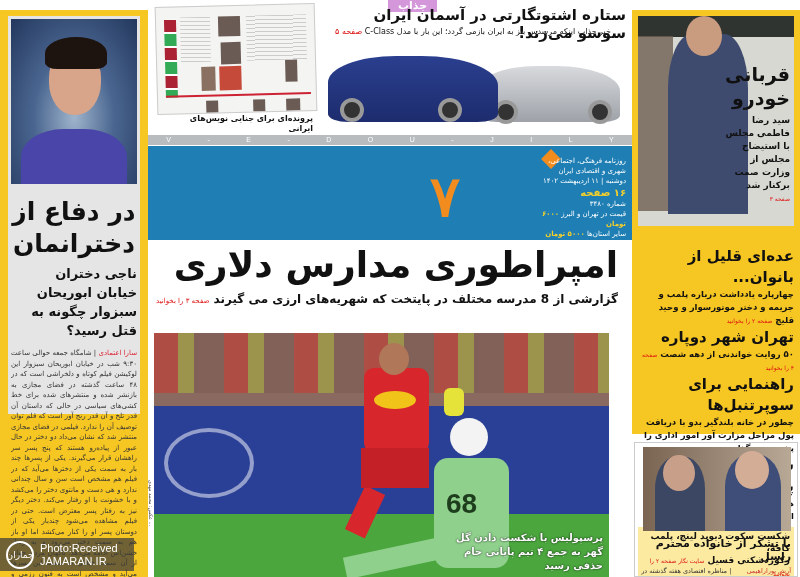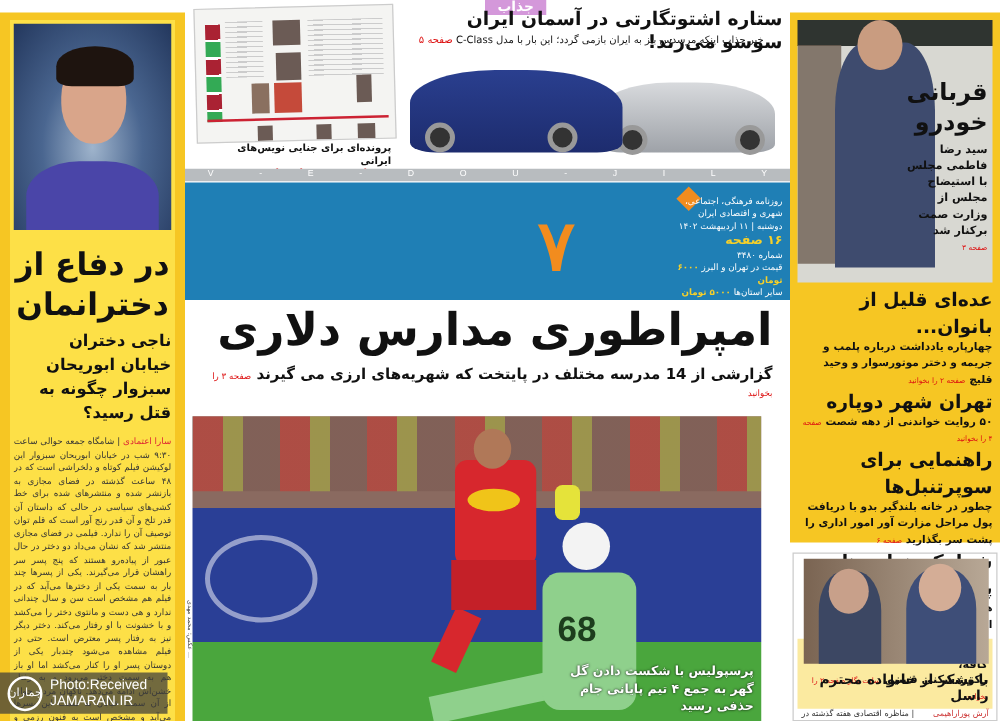--- a/index.html
+++ b/index.html
@@ -1,21 +1,21 @@
 <!DOCTYPE html>
 <html><head>
 <meta charset="utf-8">
 <style>
   * { box-sizing: border-box; margin: 0; padding: 0; }
   body { width: 800px; height: 577px; overflow: hidden; background: #ffffff; font-family: "DejaVu Sans", sans-serif; position: relative; }
   .rtl { direction: rtl; }
 
   
   #left-col { position: absolute; left: 0; top: 10px; width: 148px; height: 567px; background: #f6c623; padding: 6px 8px 0 8px; }
-  #left-inner { background: #fde047; width: 132px; height: 561px; position: relative; padding: 3px; }
+  #left-inner { background: #e5e5e5; width: 132px; height: 398px; position: relative; padding: 3px; }
   #portrait { width: 126px; height: 165px; background: radial-gradient(ellipse at 50% 60%, #9fb4cc 0%, #4a6690 45%, #23375d 100%); position: relative; overflow: hidden; }
   #portrait .head { position: absolute; left: 38px; top: 28px; width: 52px; height: 68px; border-radius: 45% 45% 48% 48%; background: #d9a58a; }
   #portrait .hair { position: absolute; left: 34px; top: 18px; width: 62px; height: 32px; border-radius: 50% 50% 20% 20%; background: #1e140f; }
   #portrait .shirt { position: absolute; left: 10px; top: 110px; width: 106px; height: 70px; border-radius: 40% 40% 0 0; background: #4a45a8; }
   #left-headline { margin-top: 12px; font-weight: bold; font-size: 25px; line-height: 32px; text-align: center; color: #111; }
   #left-sub { font-weight: bold; font-size: 13px; line-height: 19px; text-align: right; color: #111; margin-top: 4px; }
   #left-body { font-size: 7px; line-height: 10.5px; text-align: justify; color: #333; margin-top: 8px; height: 230px; overflow: hidden; }
   #left-body .by { color: #d23; }
 
   #watermark { position: absolute; left: 0; top: 538px; width: 134px; height: 33px; background: rgba(60,60,60,0.72); display: flex; align-items: center; gap: 6px; padding-left: 6px; }
@@ -86,21 +86,21 @@
   #mini-photo .headm { position: absolute; left: 48px; top: 0; width: 36px; height: 40px; background: #c99c80; border-radius: 50%; }
   #mini-photo .shadow-man { position: absolute; left: 0; top: 20px; width: 35px; height: 175px; background: #6e5f52; opacity: 0.8; }
   #qorbani-head { position: absolute; right: 4px; top: 46px; text-align: right; color: #111; font-weight: bold; font-size: 19px; line-height: 24px; }
   #qorbani-sub { position: absolute; right: 4px; top: 98px; width: 70px; text-align: right; color: #111; font-weight: bold; font-size: 9px; line-height: 13px; }
   #qorbani-sub .ref { color: #d11; font-size: 6px; font-weight: normal; }
 
   .r-story { text-align: right; color: #111; }
   .r-title { font-weight: bold; font-size: 15px; line-height: 21px; }
   .r-sub { font-size: 8.5px; line-height: 13px; font-weight: bold; }
   .r-sub .ref { color: #d11; font-size: 6px; font-weight: normal; }
-  #right-stories { margin-top: 4px; }
+  #right-stories { margin-top: 20px; }
   #lynch-box { background: #fbeaa0; margin-top: 4px; padding: 3px 4px; text-align: right; font-size: 9px; line-height: 12px; font-weight: bold; color: #111; }
   #lynch-box .ref { color: #d11; font-size: 6px; font-weight: normal; }
 
   #rasoul-box { position: absolute; left: 634px; top: 442px; width: 164px; height: 135px; border: 1px solid #ccc; padding: 4px 6px; }
   #rasoul-photo { width: 148px; height: 84px; position: relative; background: linear-gradient(90deg, #7a6452, #b8a896); overflow: hidden; }
   #rasoul-photo .p1 { position: absolute; left: 12px; top: 10px; width: 50px; height: 80px; background: #3c4763; border-radius: 40% 40% 0 0; }
   #rasoul-photo .p2 { position: absolute; left: 82px; top: 8px; width: 56px; height: 80px; background: #3e4e78; border-radius: 40% 40% 0 0; }
   #rasoul-photo .h1 { position: absolute; left: 20px; top: 8px; width: 32px; height: 36px; background: #c8a08a; border-radius: 50%; }
   #rasoul-photo .h2 { position: absolute; left: 92px; top: 4px; width: 34px; height: 38px; background: #d4ad96; border-radius: 50%; }
   #rasoul-title { text-align: right; font-weight: bold; font-size: 11px; margin-top: 6px; color: #111; }
@@ -196,21 +196,21 @@
       <div>دوشنبه | ۱۱ اردیبهشت ۱۴۰۲</div>
       <div class="pages">۱۶ صفحه</div>
       <div>شماره ۳۴۸۰</div>
       <div class="price"><span>قیمت در تهران و البرز</span> <b>۶۰۰۰ تومان</b></div>
       <div class="price"><span>سایر استان‌ها</span> <b>۵۰۰۰ تومان</b></div>
     </div>
   </div>
 
   <div id="main-headline" class="rtl">امپراطوری مدارس دلاری</div>
   <div id="main-sub" class="rtl">
-    <span>گزارشی از 14 مدرسه مختلف در پایتخت که شهریه‌های ارزی می گیرند</span>
+    <span>گزارشی از 8 مدرسه مختلف در پایتخت که شهریه‌های ارزی می گیرند</span>
     <span class="ref">صفحه ۳ را بخوانید</span>
   </div>
 
   <div id="football">
     <div class="crowd"></div>
     <div class="ad-logo"></div>
     <div id="player-red">
       <div class="leg"></div>
         <div class="torso"></div>
         <div class="sponsor"></div>

